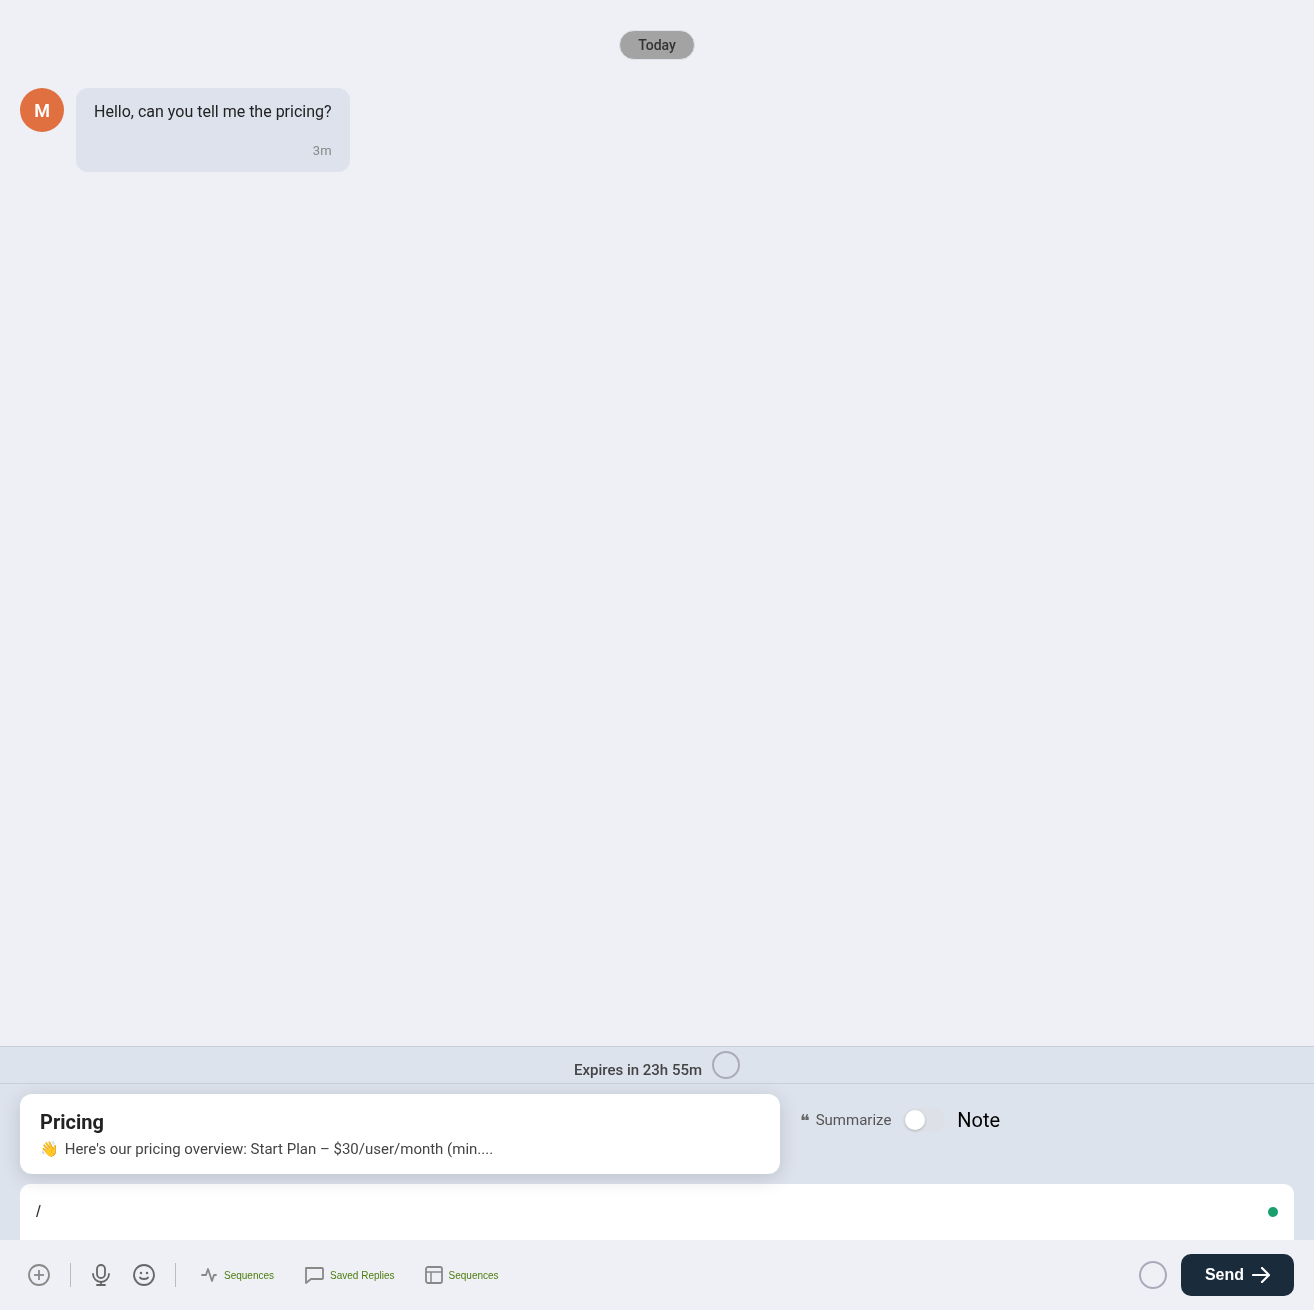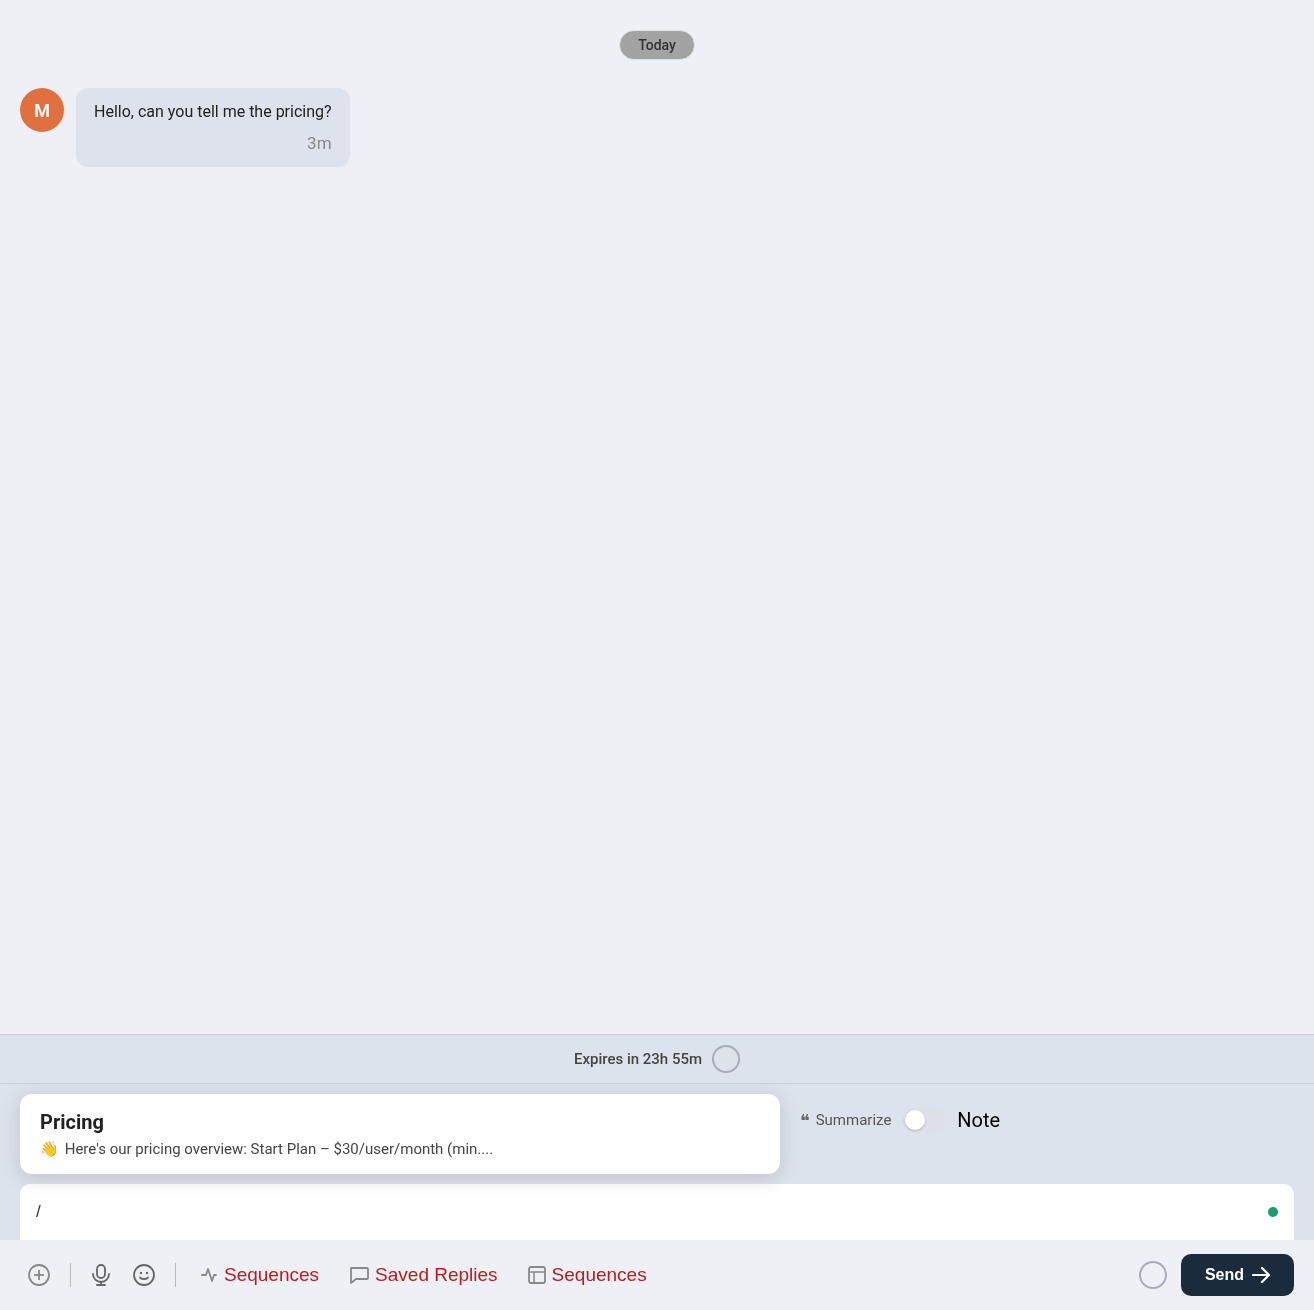--- a/index.html
+++ b/index.html
@@ -61,40 +61,40 @@
     .message-bubble {
       background: #dde2ec;
       border-radius: 12px;
       padding: 14px 18px;
       max-width: 400px;
     }
 
     .message-text {
       font-size: 16px;
       color: #222;
-      margin-bottom: 12px;
+      margin-bottom: 22px;
     }
 
     .message-time {
-      font-size: 17px;
+      font-size: 13px;
       color: #888;
       text-align: right;
     }
 
     
     .bottom-panel {
       background: #dde3ed;
       border-top: 1px solid #c8cfd9;
     }
 
     .expires-bar {
       display: flex;
-      align-items: center;
+      align-items: flex-end;
       justify-content: center;
-      padding: 10px 20px;
+      padding: 4px 20px;
       gap: 10px;
       background: #dde3ed;
       border-bottom: 1px solid #c8cfd9;
     }
 
     .expires-text {
       font-size: 15px;
       color: #444;
       font-weight: 500;
     }
@@ -209,22 +209,22 @@
 
     .toolbar-btn {
       display: flex;
       align-items: center;
       gap: 6px;
       background: none;
       border: none;
       cursor: pointer;
       padding: 8px 12px;
       border-radius: 8px;
-      font-size: 19px;
-      color: #b91c1c;
+      font-size: 10px;
+      color: #4d7c0f;
       transition: background 0.15s;
     }
 
     .toolbar-divider {
       width: 1px;
       height: 24px;
       background: #bbb;
       margin: 0 6px;
     }
 

